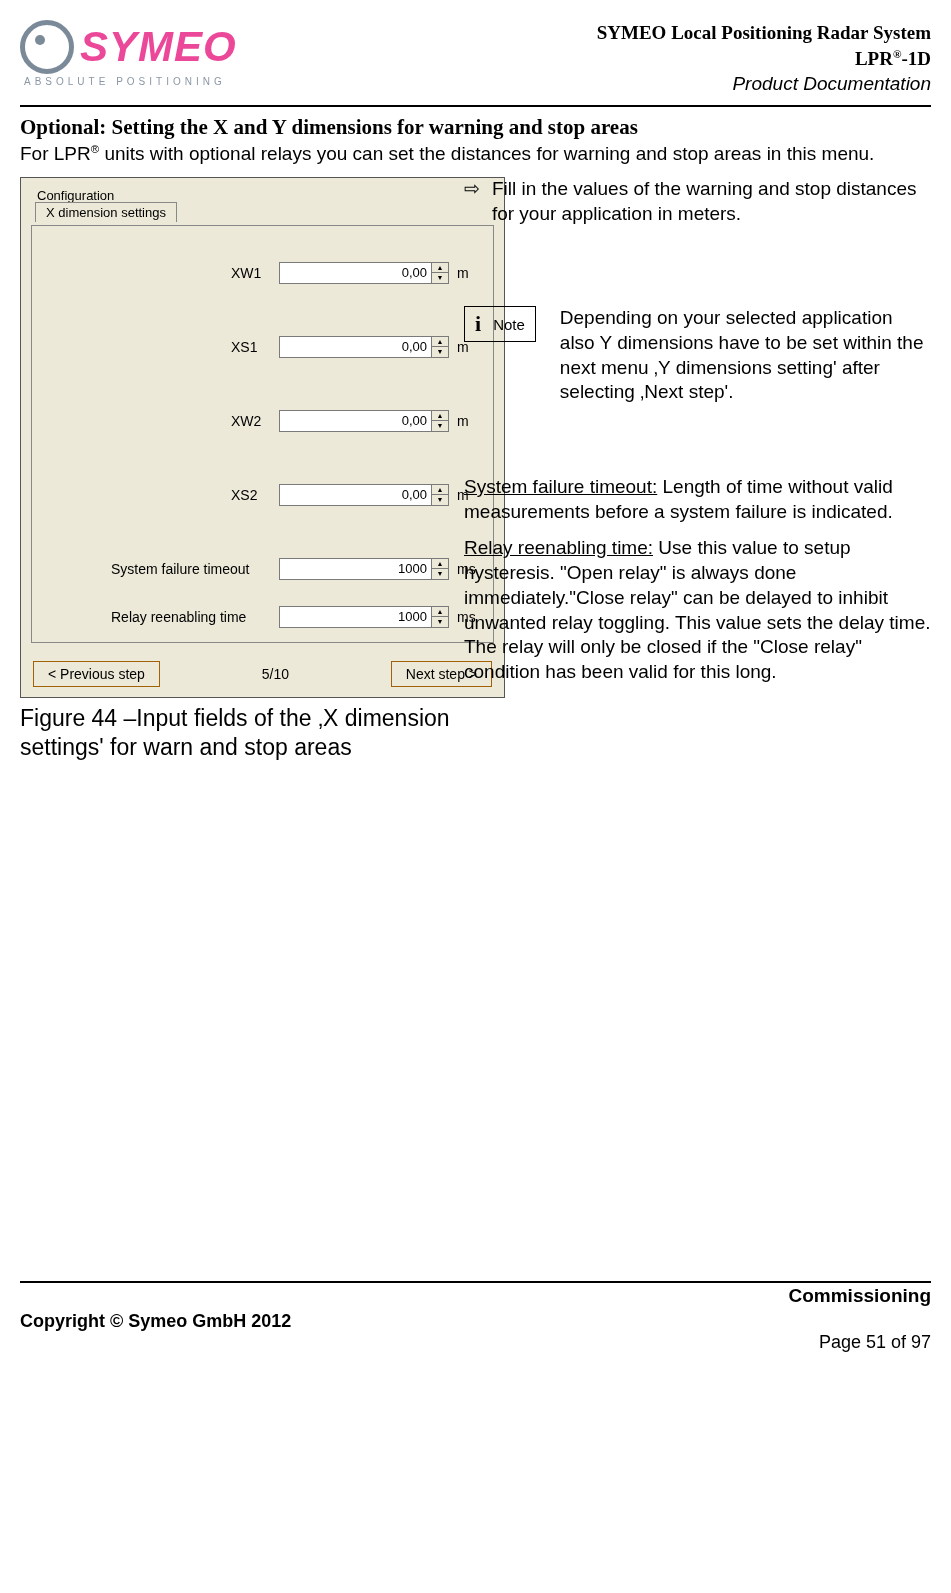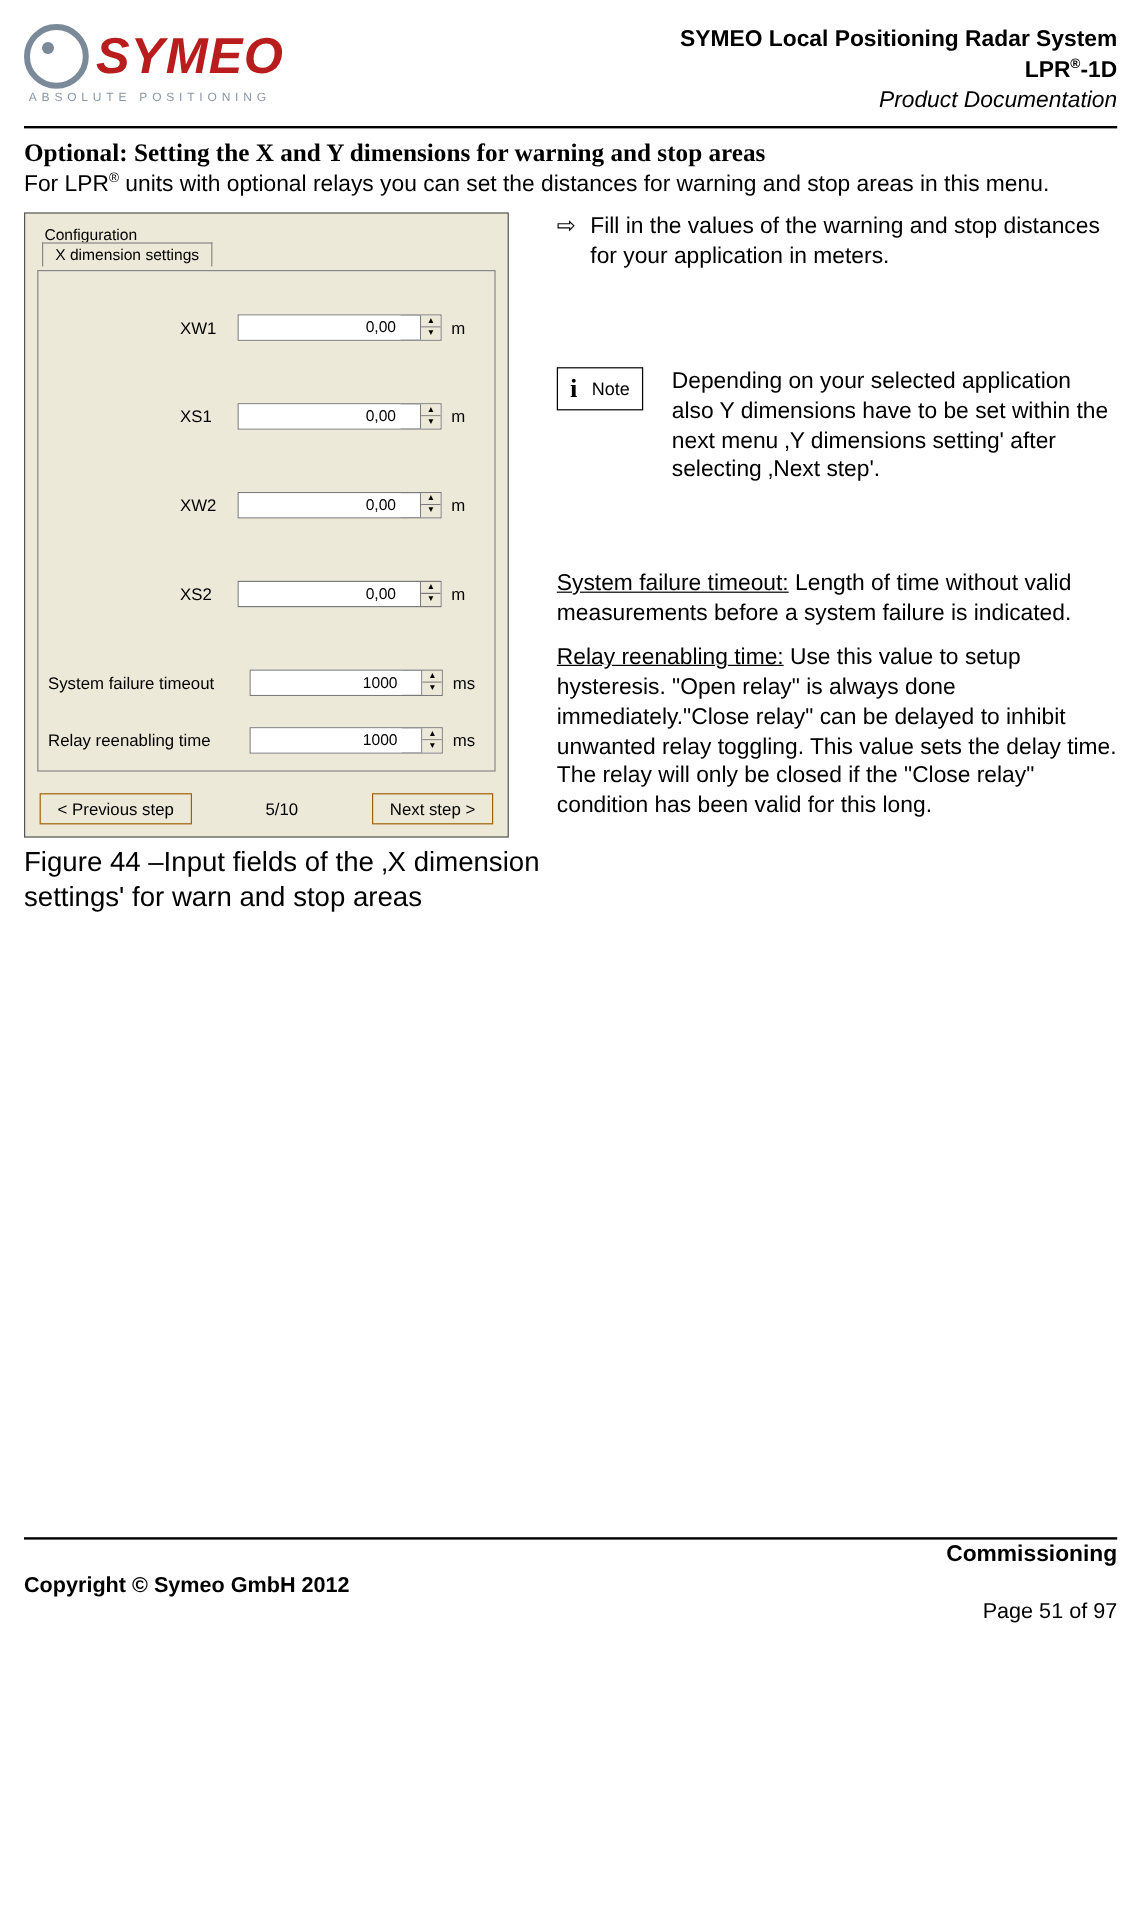--- a/index.html
+++ b/index.html
@@ -42,35 +42,35 @@
     top:10px; left:10px;
     width:10px; height:10px;
     background:#7b8a99;
     border-radius:50%;
   }
   .logo-text {
     font-size: 42px;
     font-weight: 700;
     font-style: italic;
     letter-spacing: 1px;
-    color:#b91c1c;
+    color:#ec4899;
   }
   .logo-sub {
     font-size: 10px;
     letter-spacing: 4px;
     color:#8a97a5;
     margin-top:2px;
     margin-left:4px;
   }
   .header-title {
     text-align: right;
     font-size: 19px;
     line-height: 1.35;
   }
-  .header-title .b { font-weight:700; }
+  .header-title .b { font-weight:700;font-family:Liberation Serif, serif; }
   .sup { font-size:0.6em; vertical-align: super; }
   .hr { border-top:2px solid #000; margin: 2px 0 8px 0; }
   .section-heading {
     font-size: 21px;
     font-weight: 700;
     margin: 4px 0 2px 0;
     font-family: Liberation Serif, serif;
   }
   .intro {
     font-size: 19px;
@@ -80,21 +80,21 @@
   .two-col {
     display: flex;
     align-items: flex-start;
     gap: 14px;
   }
   .fig-col { width: 430px; flex-shrink:0; }
   .text-col { flex: 1; }
   .dialog {
     border: 1px solid #555;
     background: #ece9d8;
-    width: 404px;
+    width: 485px;
     padding: 6px 10px 10px 10px;
     font-family: Tahoma, Arial, sans-serif;
     font-size: 14px;
     color: #000;
   }
   .tab-panel {
     border: 1px solid #888;
     padding-bottom: 8px;
     margin-top: 4px;
   }
@@ -127,21 +127,20 @@
     min-width: 40px;
   }
   .form-row.wide .lbl { min-width: 160px; }
   .spin {
     display: flex;
     align-items: stretch;
     border: 1px solid #7a7a7a;
     background: #fff;
     height: 22px;
     width: 170px;
-    gap: 16px;
   }
   .spin input {
     border: none;
     outline: none;
     width: 100%;
     text-align: right;
     padding: 0 4px;
     font-family: Tahoma, Arial, sans-serif;
     font-size: 13px;
     background: #fff;

